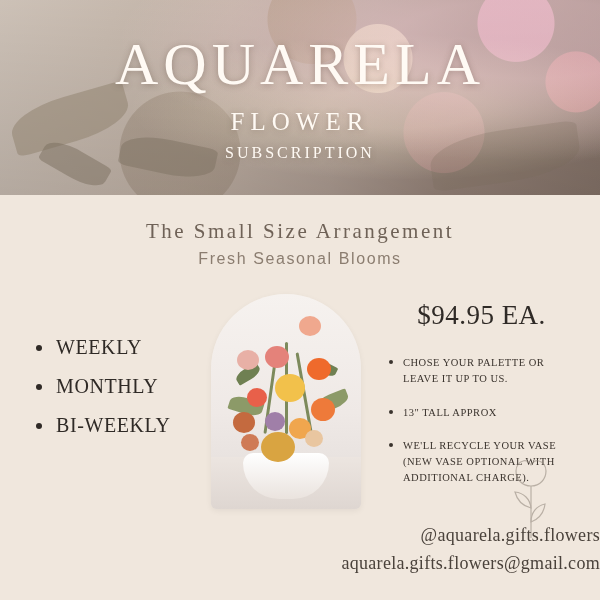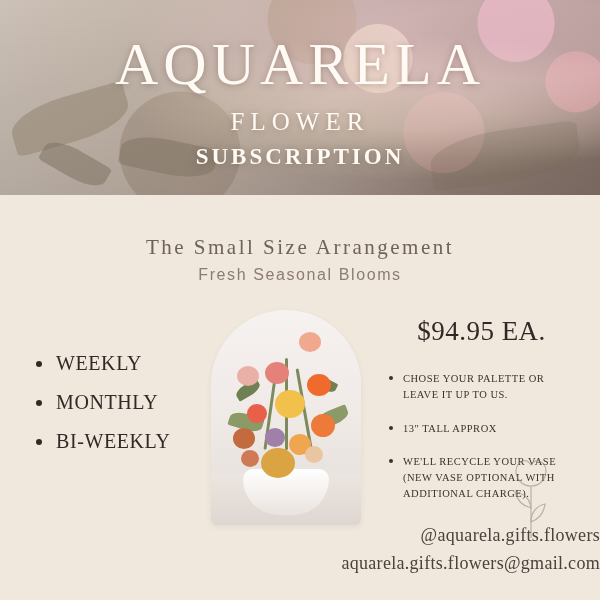--- a/index.html
+++ b/index.html
@@ -81,30 +81,30 @@
   }
   .sub1 {
     font-family: "Liberation Serif", serif;
     font-size: 25px;
     letter-spacing: 6px;
     margin-top: 14px;
     font-weight: 400;
   }
   .sub2 {
     font-family: "Liberation Serif", serif;
-    font-size: 23px;
+    font-size: 16px;
     letter-spacing: 3px;
     margin-top: 8px;
-    font-weight: 700;
+    font-weight: 400;
   }
 
   
   .heading-block {
     text-align: center;
-    margin-top: 40px;
+    margin-top: 24px;
   }
   .arrangement-title {
     font-family: "Liberation Serif", serif;
     font-size: 21px;
     letter-spacing: 2.5px;
     color: #6f6257;
   }
   .arrangement-sub {
     font-family: "Liberation Sans", sans-serif;
     font-size: 16px;

